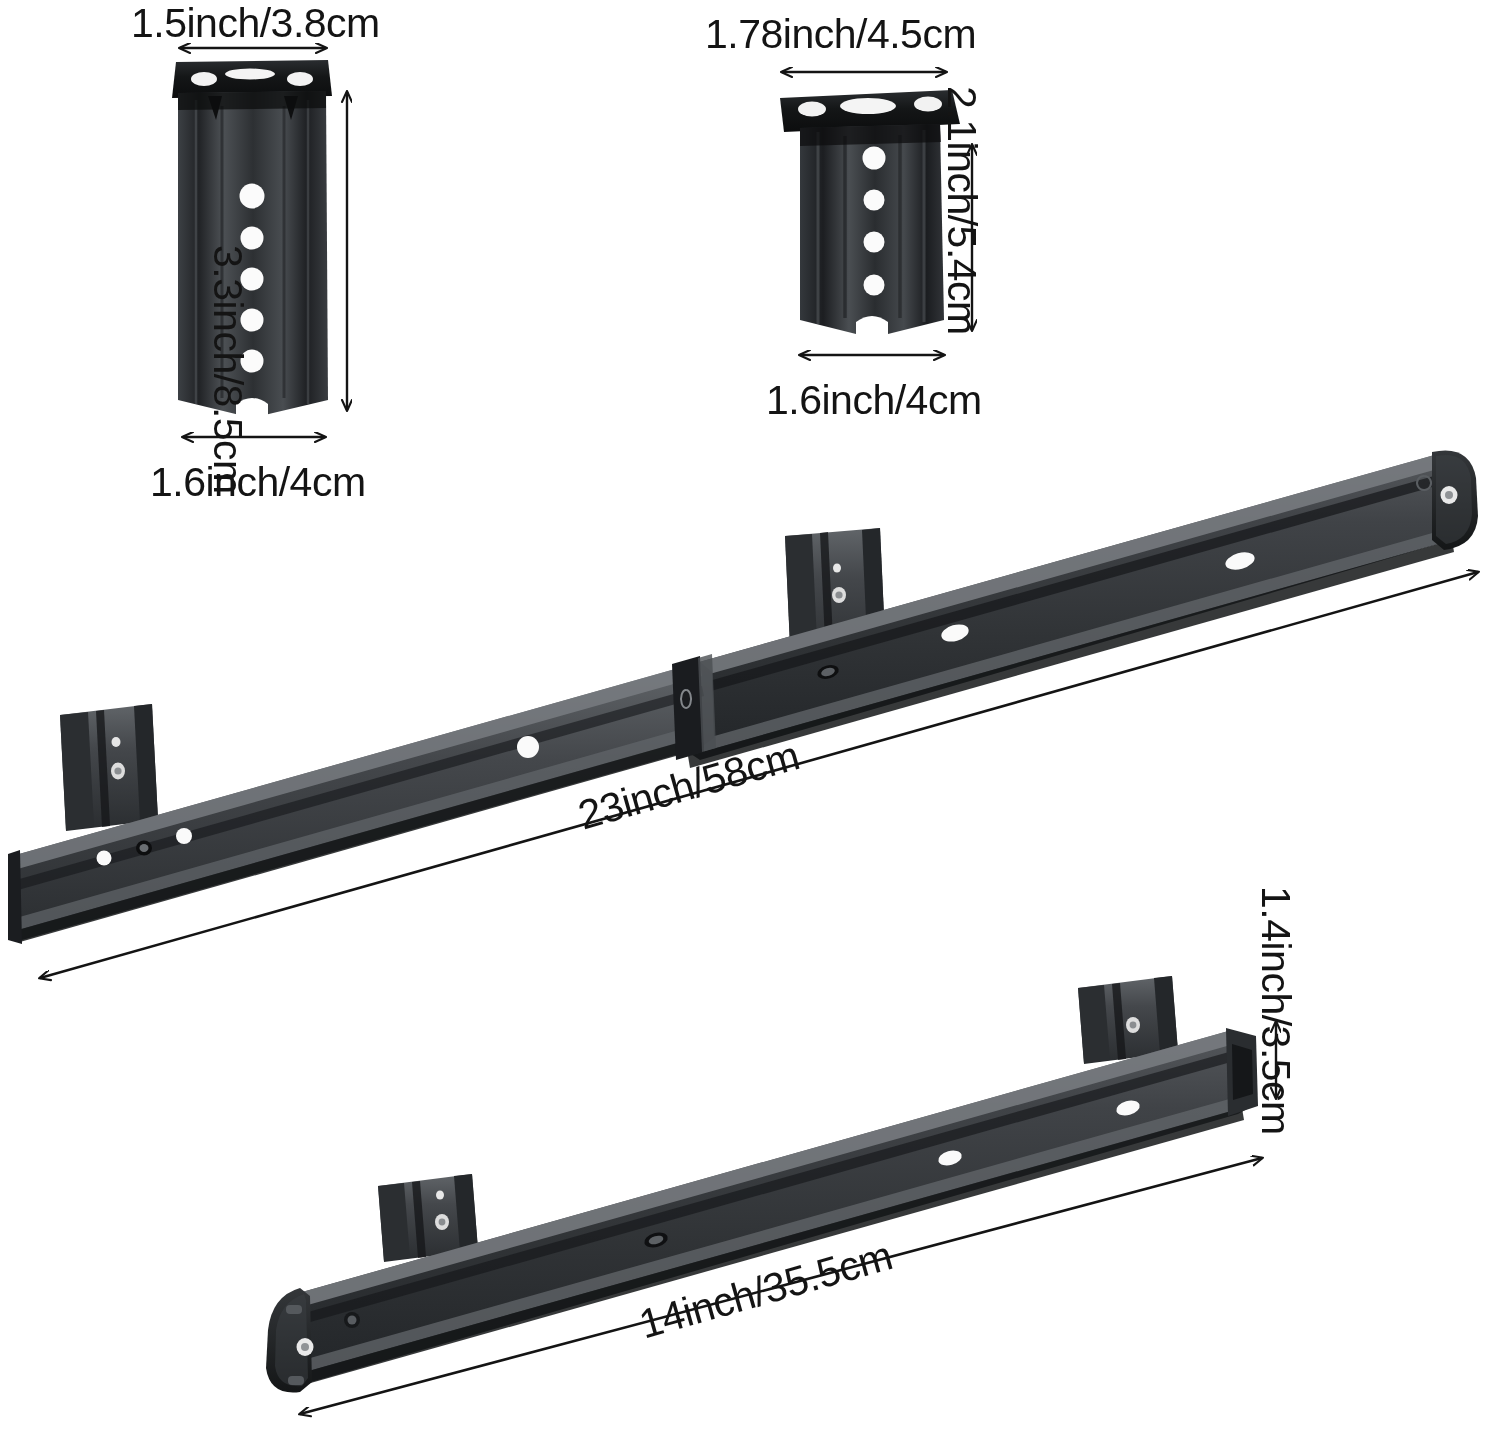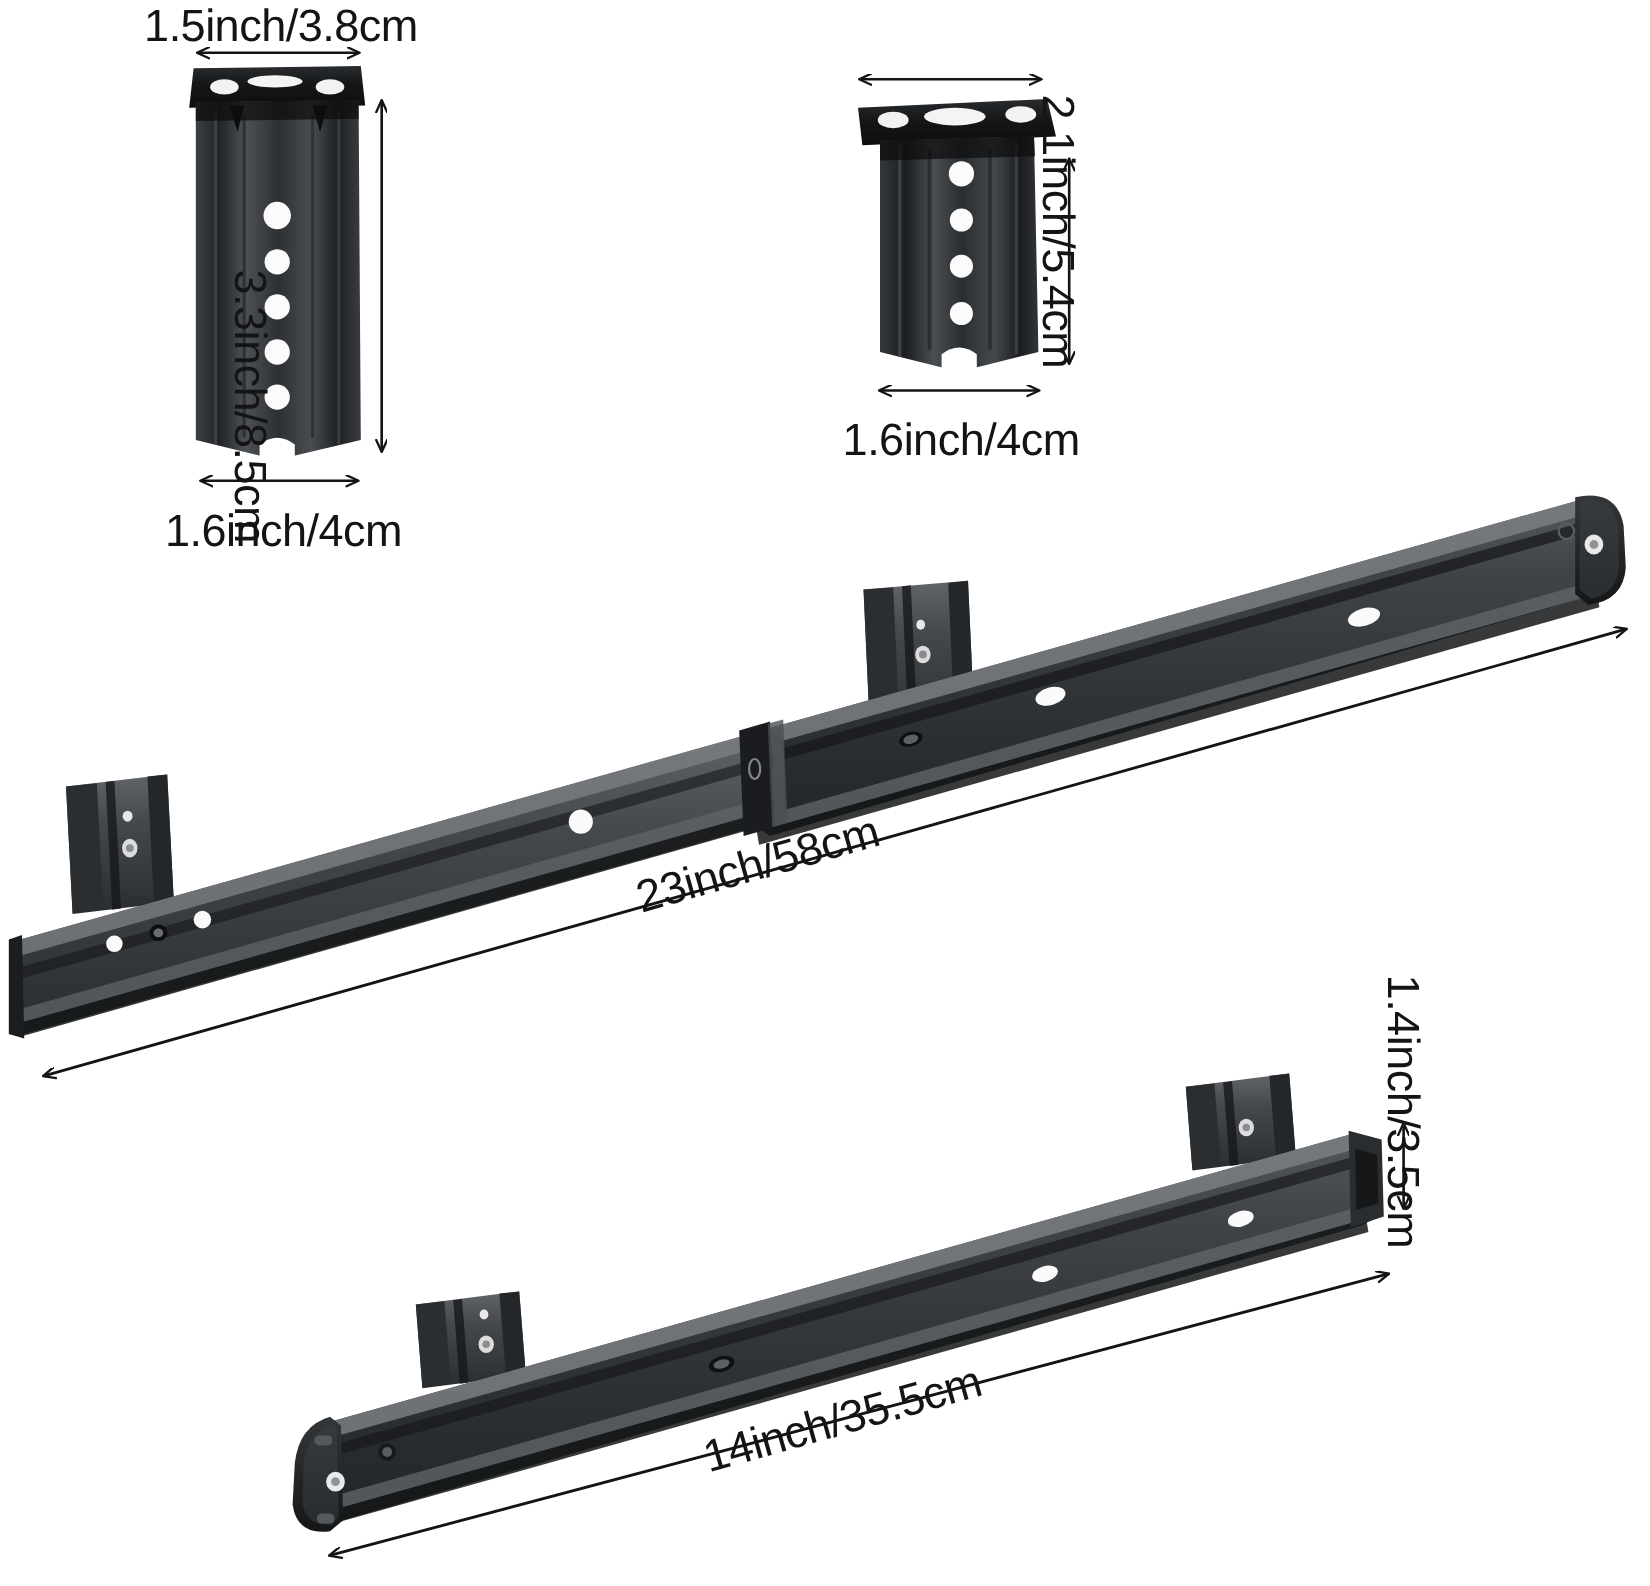--- a/index.html
+++ b/index.html
@@ -264,20 +264,21 @@
 
     <line x1="1276" y1="1022" x2="1276" y2="1098" stroke="#141414" stroke-width="2.4" marker-start="url(#arrB)" marker-end="url(#arrA)"></line>
   </svg>
 
   <div class="dim-label" style="left:131px; top:3px; font-size:41px;">1.5inch/3.8cm</div>
 
   <div class="dim-label" style="left:248px; top:245px; font-size:41px; transform:rotate(90deg); transform-origin:left top;">3.3inch/8.5cm</div>
 
   <div class="dim-label" style="left:150px; top:462px; font-size:41px;">1.6inch/4cm</div>
 
+  <div class="dim-label" style="left:705px; top:14px; font-size:41px;">1.78inch/4.5cm</div>
 
   <div class="dim-label" style="left:982px; top:86px; font-size:41px; transform:rotate(90deg); transform-origin:left top;">2.1inch/5.4cm</div>
 
   <div class="dim-label" style="left:766px; top:380px; font-size:41px;">1.6inch/4cm</div>
 
   <div class="dim-label" style="left:574px; top:797px; font-size:41px; transform:rotate(-15.8deg); transform-origin:left top;">23inch/58cm</div>
 
   <div class="dim-label" style="left:635px; top:1306px; font-size:41px; transform:rotate(-15.8deg); transform-origin:left top;">14inch/35.5cm</div>
 
   <div class="dim-label" style="left:1296px; top:886px; font-size:41px; transform:rotate(90deg); transform-origin:left top;">1.4inch/3.5cm</div>

